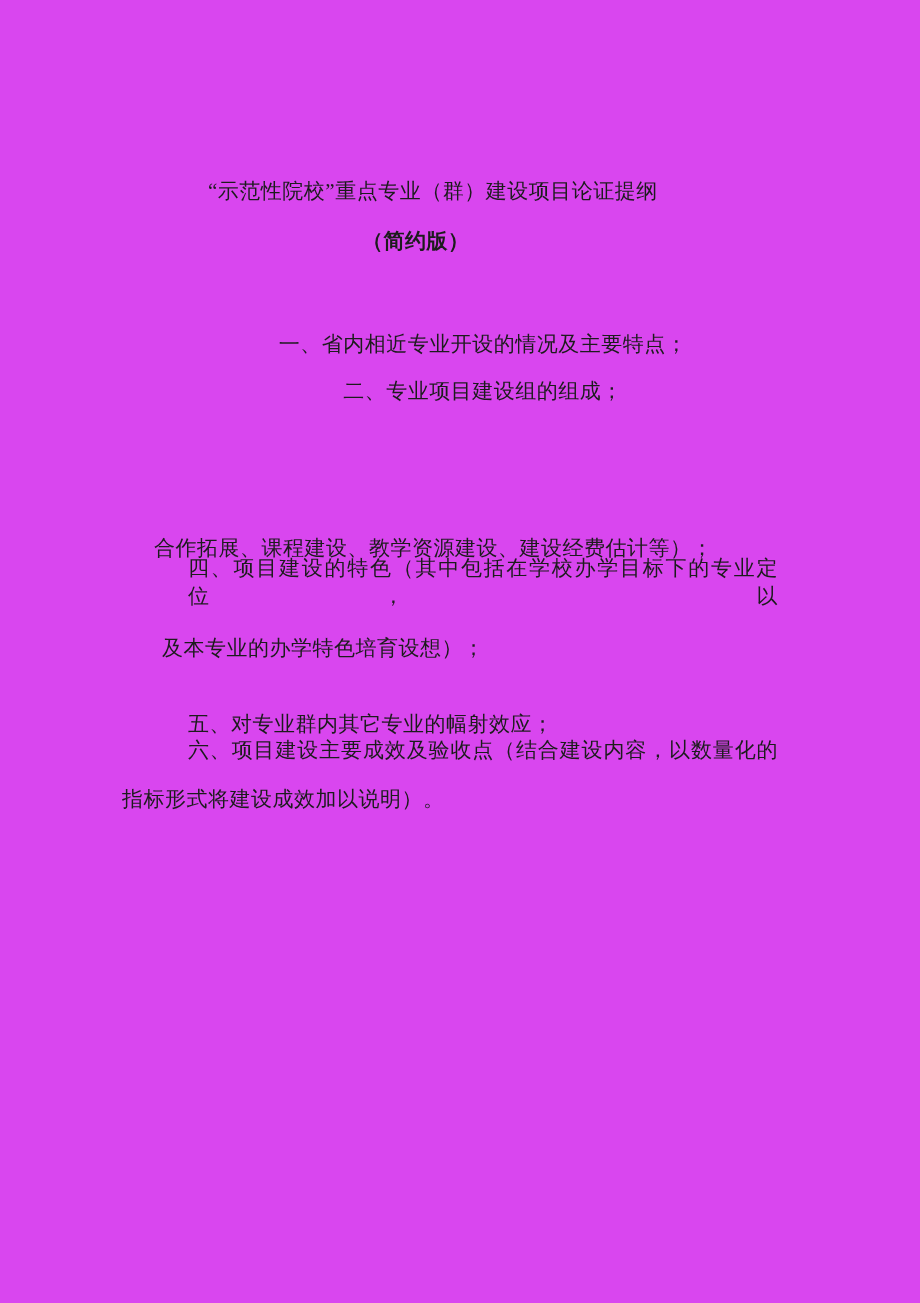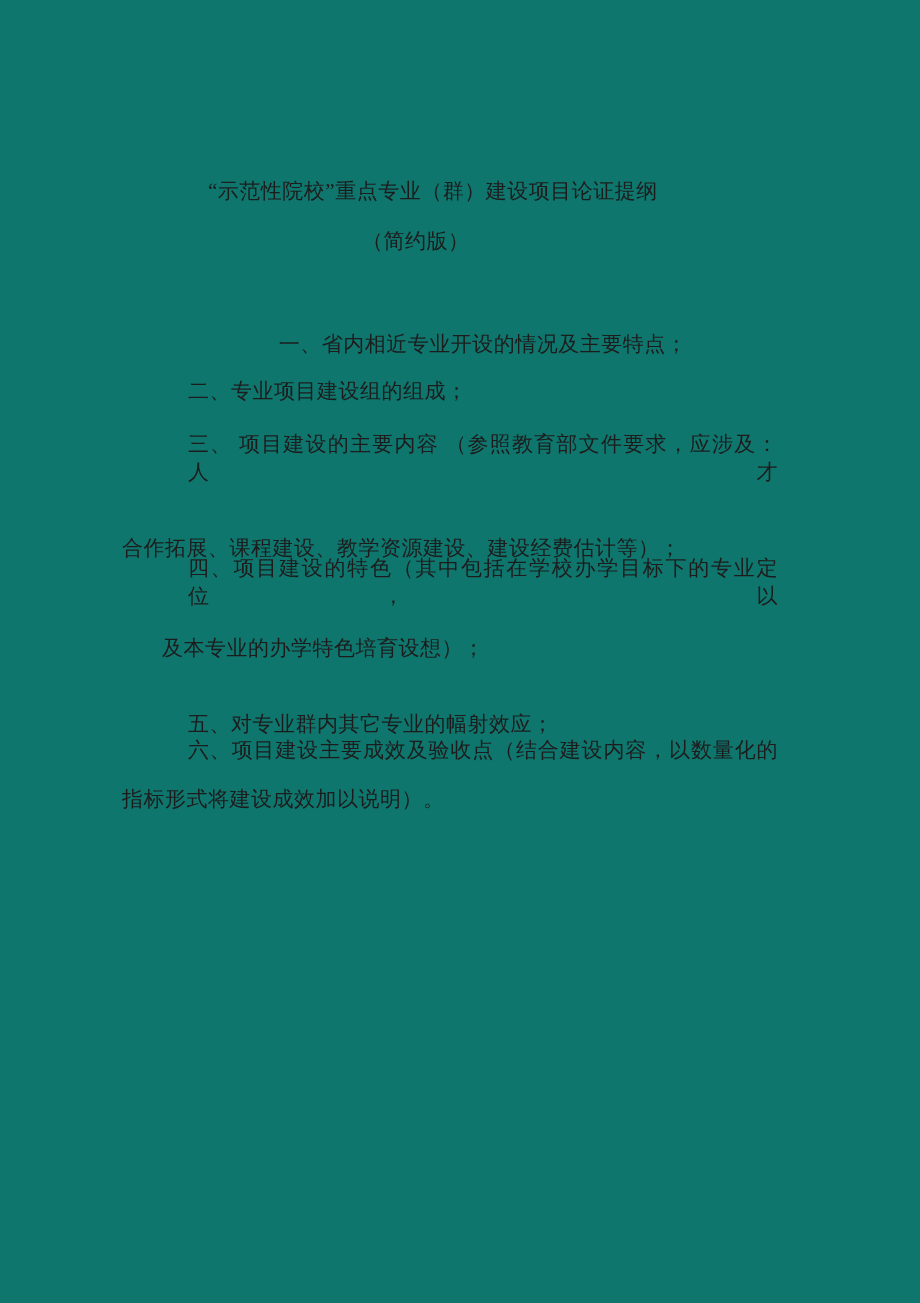--- a/index.html
+++ b/index.html
@@ -12,21 +12,21 @@
     height: 1303px;
     position: relative;
     font-family: "Liberation Serif", "DejaVu Serif", serif;
     color: #1c1c1c;
   }
   .page {
     position: absolute;
     left: 0; top: 0;
     width: 920px;
     height: 1303px;
-    background: #0f766e;
+    background: #d946ef;
     overflow: hidden;
   }
   .line {
     position: absolute;
     left: 122px;
     width: 656px;
     height: 28px;
     line-height: 28px;
     font-size: 21px;
     letter-spacing: 0.5px;
@@ -39,46 +39,45 @@
   .subtitle-pos { padding-left: 240px; }
   .indent       { padding-left: 66px; }
   
   .full {
     white-space: normal;
     text-align: justify;
     text-align-last: justify;
   }
   
   .ln0  { top: 177px; }
-  .ln1  { top: 227px; }
+  .ln1  { top: 227px; font-weight: bold; }
   .ln2  { top: 330px; text-align: center; }
-  .ln3  { top: 377px; }
+  .ln3  { top: 377px; text-align: center; }
   .ln4  { top: 430px; }
   .ln5  { top: 481px; }
-  .ln6  { top: 534px; }
+  .ln6  { top: 534px; margin-left: 32px; }
   .ln7  { top: 554px; }
   .ln8  { top: 634px; margin-left: 40px; }
   .ln9  { top: 686px; margin-top: 24px; }
   .ln10 { top: 736px; }
   .ln11 { top: 785px; }
 </style>
 </head>
 <body>
 
 <div class="page">
 
   <div class="line ln0 title-pos">“示范性院校”重点专业（群）建设项目论证提纲</div>
 
   <div class="line ln1 subtitle-pos">（简约版）</div>
 
   <div class="line ln2 indent">一、省内相近专业开设的情况及主要特点；</div>
 
   <div class="line ln3 indent">二、专业项目建设组的组成；</div>
 
-  <div class="line ln4 indent full">三、 项目建设的主要内容 （参照教育部文件要求，应涉及：人才</div>
 
 
   <div class="line ln6">合作拓展、课程建设、教学资源建设、建设经费估计等）；</div>
 
   <div class="line ln7 indent full">四、项目建设的特色（其中包括在学校办学目标下的专业定位， 以</div>
 
   <div class="line ln8">及本专业的办学特色培育设想）；</div>
 
   <div class="line ln9 indent">五、对专业群内其它专业的幅射效应；</div>
 

